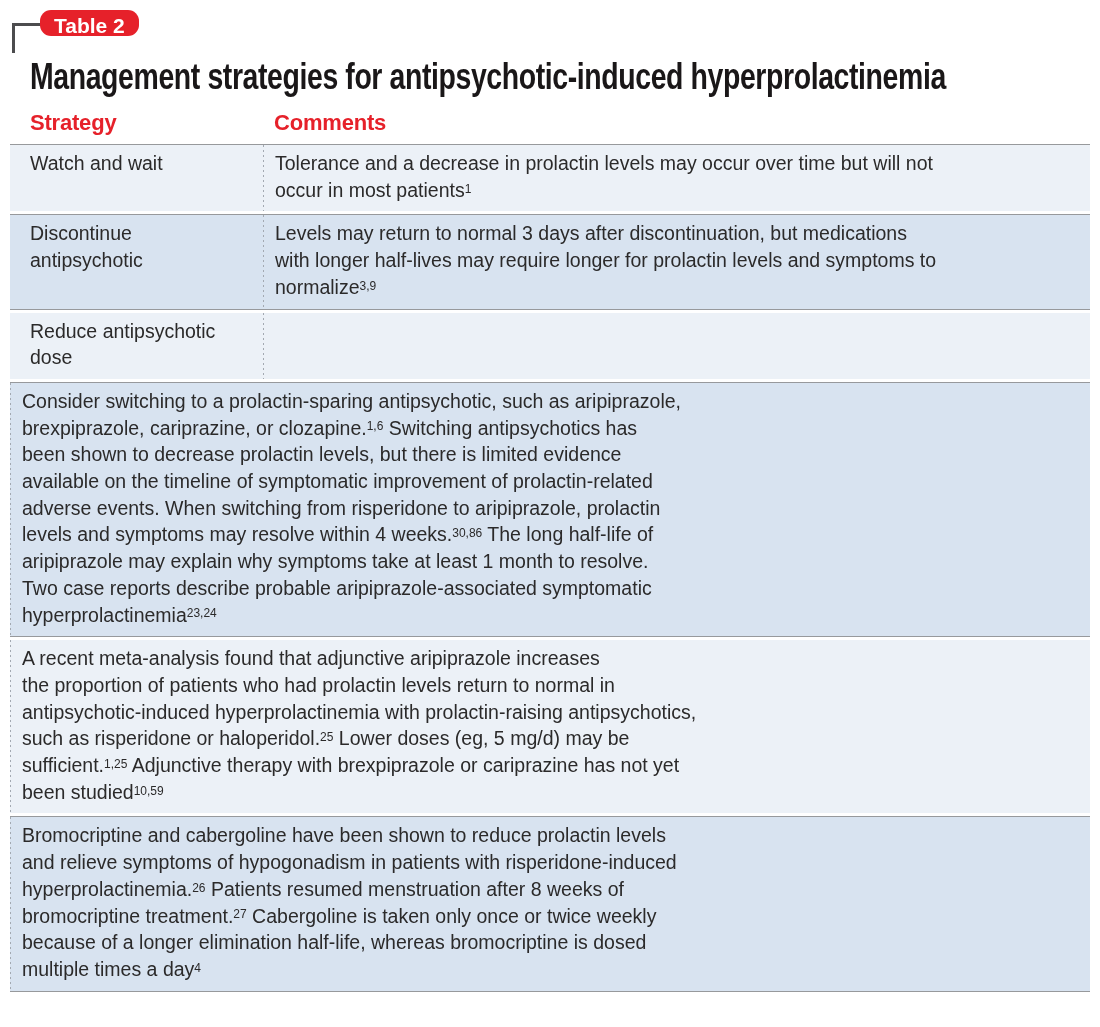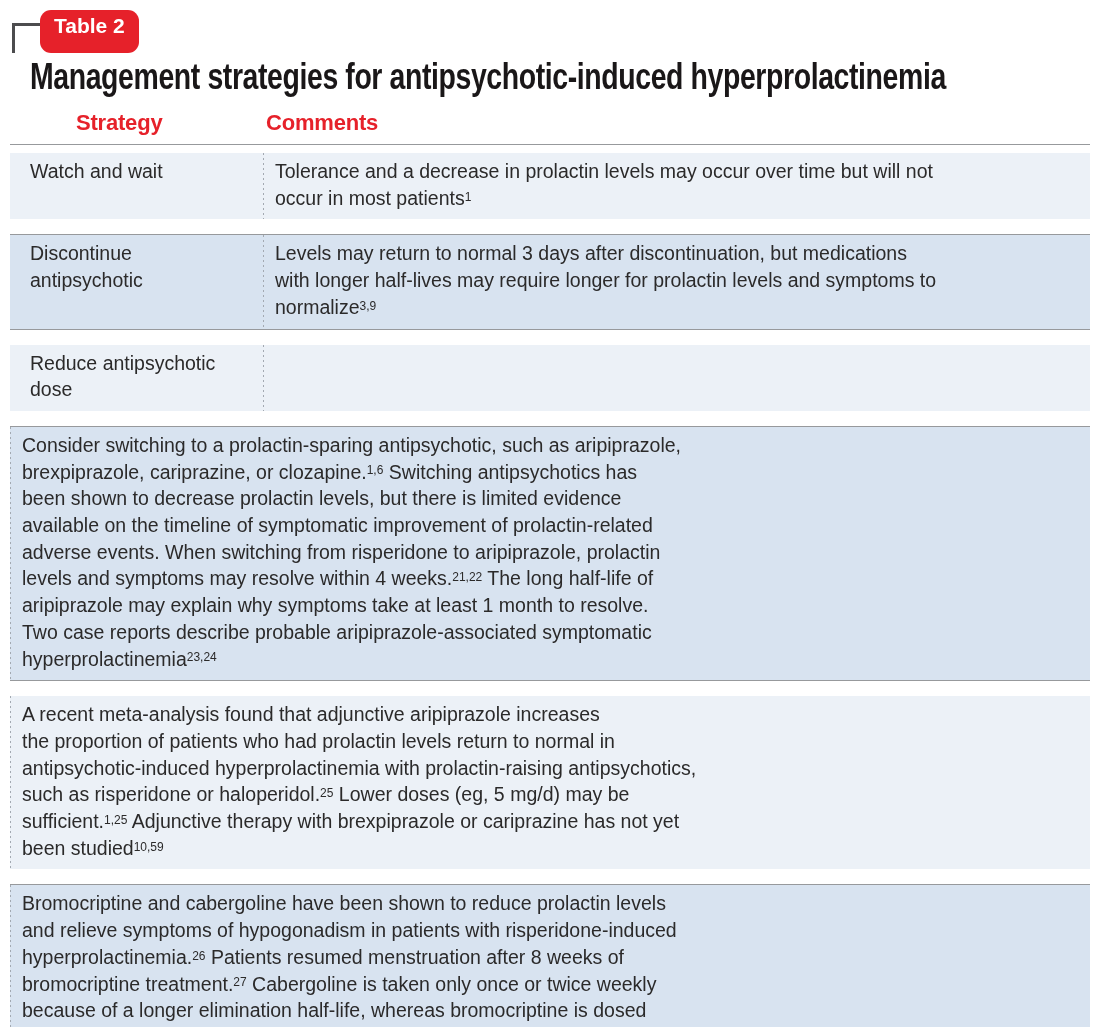--- a/index.html
+++ b/index.html
@@ -32,21 +32,21 @@
 
   
   .badge {
     position: absolute;
     left: 40px; top: 10px;
     background: var(--accent, #e6212a);
     color: #ffffff;
     font-weight: 700;
     font-size: 21px;
     line-height: 21px;
-    padding: 5px 14px 17px 14px;
+    padding: 5px 14px 0 14px;
     border-radius: 11px;
   }
 
   
   .title {
     position: absolute;
     left: 30px; top: 56px;
     font-size: 36px;
     font-weight: 700;
     color: var(--title, #1a1718);
@@ -64,35 +64,35 @@
     height: 38px;
   }
   .col-headers .hdr {
     position: absolute;
     top: 4px;
     color: var(--accent, #e6212a);
     font-size: 22px;
     font-weight: 700;
     letter-spacing: -0.2px;
   }
-  .hdr-strategy { left: 20px; margin-left: 46px; }
-  .hdr-comments { left: 256px; }
+  .hdr-strategy { left: 20px; }
+  .hdr-comments { left: 264px; }
 
   
   .tbl {
     position: absolute;
     left: 10px; top: 144px;
     width: 1080px;
     border-top: 1px solid var(--hairline, #97999c);
   }
   .row {
     display: flex;
-    margin-top: 8px;
-  }
-  .row + .row { margin-top: 15px; }
+    margin-top: 0;
+  }
+  .row + .row { margin-top: 3px; }
   .row.light { background: var(--rowLight, #ecf1f7); }
   .row.dark  {
     background: var(--rowDark, #d8e3f0);
     border-top: 1px solid var(--hairline, #97999c);
     border-bottom: 1px solid var(--hairline, #97999c);
   }
   .cell {
     font-size: 19.5px;
     line-height: 26.7px;
     color: var(--text, #2b2a2a);
@@ -165,21 +165,21 @@
 dose</div>
         <div class="divider"></div>
       </div>
       <div class="row dark">
         <div class="divider"></div>
         <div class="cell comment">Consider switching to a prolactin-sparing antipsychotic, such as aripiprazole,
 brexpiprazole, cariprazine, or clozapine.<sup>1,6</sup> Switching antipsychotics has
 been shown to decrease prolactin levels, but there is limited evidence
 available on the timeline of symptomatic improvement of prolactin-related
 adverse events. When switching from risperidone to aripiprazole, prolactin
-levels and symptoms may resolve within 4 weeks.<sup>21,22</sup> The long half-life of
+levels and symptoms may resolve within 4 weeks.<sup>30,86</sup> The long half-life of
 aripiprazole may explain why symptoms take at least 1 month to resolve.
 Two case reports describe probable aripiprazole-associated symptomatic
 hyperprolactinemia<sup>23,24</sup></div>
       </div>
       <div class="row light">
         <div class="divider"></div>
         <div class="cell comment">A recent meta-analysis found that adjunctive aripiprazole increases
 the proportion of patients who had prolactin levels return to normal in
 antipsychotic-induced hyperprolactinemia with prolactin-raising antipsychotics,
 such as risperidone or haloperidol.<sup>25</sup> Lower doses (eg, 5 mg/d) may be

